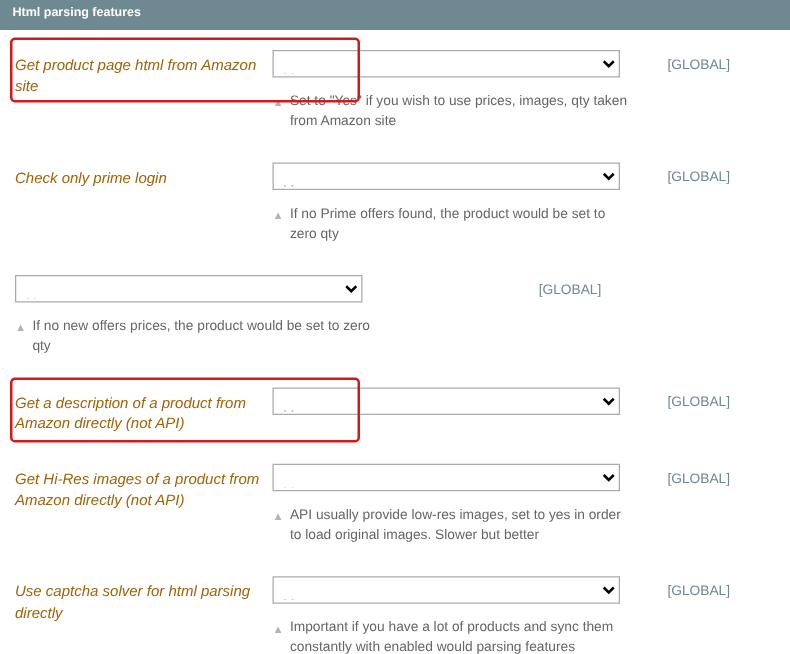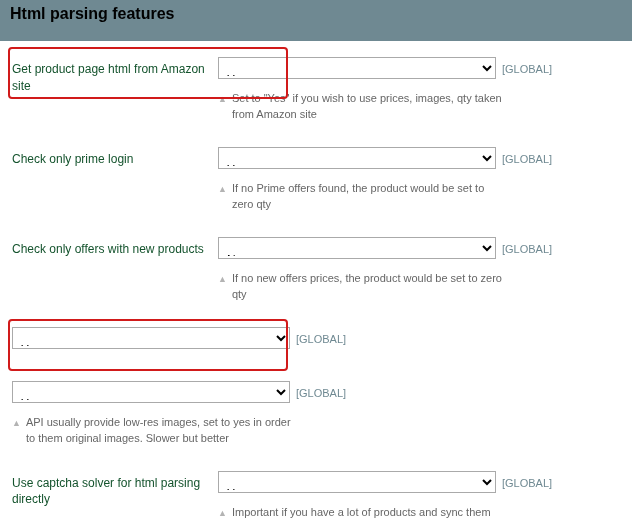--- a/index.html
+++ b/index.html
@@ -6,46 +6,47 @@
   body {
     margin: 0;
     font-family: Arial, Helvetica, sans-serif;
     font-size: 12px;
     color: #303030;
     background: #ffffff;
     width: 632px;
   }
   .section-header {
     background: #6f8992;
-    color: #000000;
+    color: #ffffff;
     font-weight: bold;
-    padding: 5px 10px 18px 10px;
-    font-size: 16px;
+    padding: 5px 10px 8px 10px;
+    font-size: 10px;
   }
   .form-area {
     padding: 8px 12px 14px 12px;
   }
   .row {
     display: flex;
     align-items: flex-start;
     padding: 8px 0 16px 0;
   }
   .label-col {
     width: 206px;
     padding-right: 10px;
     padding-top: 4px;
-    color: #14532d;
+    color: #a16207;
     line-height: 1.4;
+    font-style: italic;
   }
   .value-col {
     width: 284px;
   }
   .scope-col {
     flex: 1;
-    text-align: left;
+    text-align: center;
     color: #6f8992;
     font-size: 11px;
     padding-top: 6px;
     padding-right: 4px;
   }
   select.control, input.control {
     width: 278px;
     height: 22px;
     border: 1px solid #aaaaaa;
     background: #ffffff;
@@ -126,50 +127,51 @@
       </select>
       <div class="hint">
         <span class="tri">▲</span>
         <span class="txt">If no Prime offers found, the product would be set to zero qty</span>
       </div>
     </div>
     <div class="scope-col">[GLOBAL]</div>
   </div>
 
   <div class="row">
-    <div class="label-col">Check only offers with new products</div>
     <div class="value-col">
       <select class="control">
         <option>No</option>
       </select>
       <div class="hint">
         <span class="tri">▲</span>
         <span class="txt">If no new offers prices, the product would be set to zero qty</span>
       </div>
     </div>
     <div class="scope-col">[GLOBAL]</div>
   </div>
 
   <div class="row highlight hl-4">
+    <div class="label-col">Get a description of a product from Amazon directly (not API)</div>
     <div class="value-col">
       <select class="control">
         <option>Yes</option>
       </select>
     </div>
     <div class="scope-col">[GLOBAL]</div>
   </div>
 
   <div class="row">
+    <div class="label-col">Get Hi-Res images of a product from Amazon directly (not API)</div>
     <div class="value-col">
       <select class="control">
         <option>Yes</option>
       </select>
       <div class="hint">
         <span class="tri">▲</span>
-        <span class="txt">API usually provide low-res images, set to yes in order to them original images. Slower but better</span>
+        <span class="txt">API usually provide low-res images, set to yes in order to load original images. Slower but better</span>
       </div>
     </div>
     <div class="scope-col">[GLOBAL]</div>
   </div>
 
   <div class="row">
     <div class="label-col">Use captcha solver for html parsing directly</div>
     <div class="value-col">
       <select class="control">
         <option>Yes</option>

